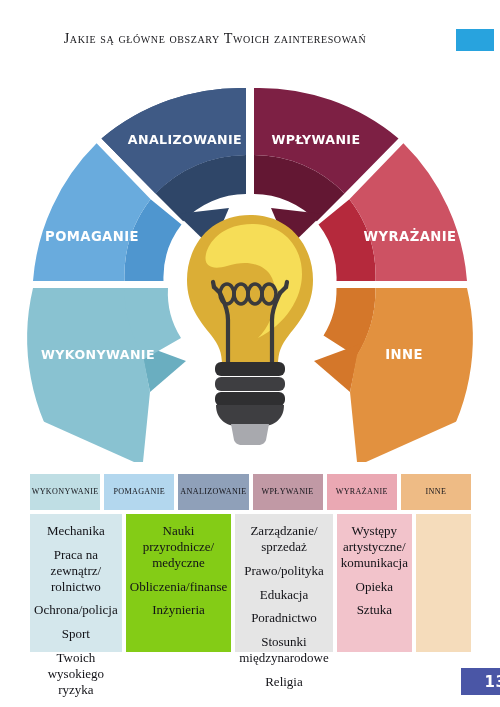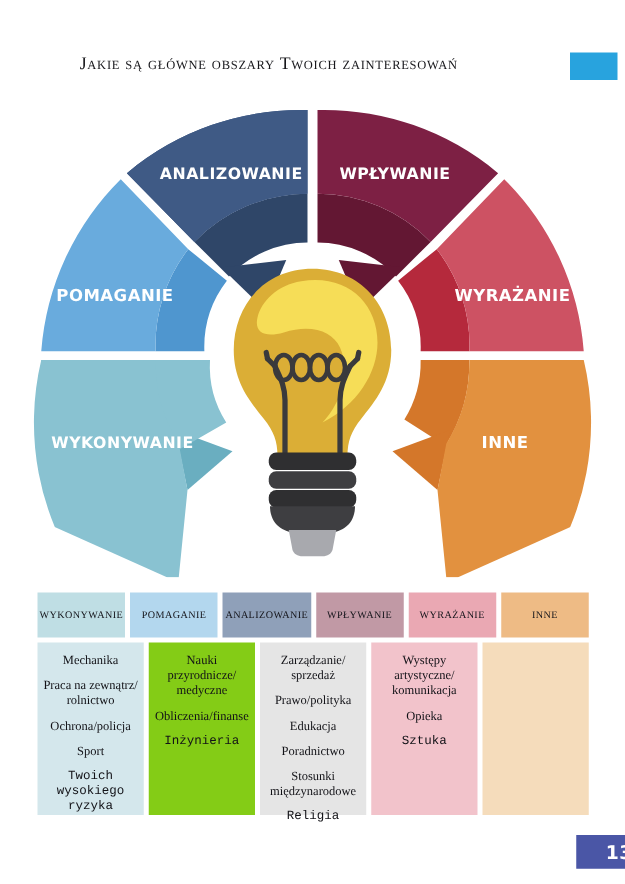--- a/index.html
+++ b/index.html
@@ -22,21 +22,21 @@
     position: absolute;
     inset: 0;
     width: 500px;
     height: 707px;
   }
 
   
   #header-row {
     position: absolute;
     left: 0;
-    top: 13px;
+    top: 0;
     width: 500px;
     height: 70px;
   }
   #page-title {
     position: absolute;
     left: 0;
     top: 30px;
     width: 430px;
     text-align: center;
     font-family: "Liberation Serif", "DejaVu Serif", serif;
@@ -113,26 +113,26 @@
     height: 138px;
   }
   .td {
     flex: 1 1 0;
     padding: 9px 4px 6px 4px;
     box-sizing: border-box;
     text-align: center;
   }
   .cell-item {
     font-family: "Liberation Serif", "DejaVu Serif", serif;
-    font-size: 10px;
+    font-size: 13px;
     line-height: 1.22;
     color: #121217;
     margin: 0 0 8px 0;
   }
-  .cell-item:last-child { margin-bottom: 0; font-family: Liberation Mono, monospace; }
+  .cell-item:last-child { margin-bottom: 0; }
 
   
   #page-number {
     position: absolute;
     left: 461px;
     top: 668px;
     width: 29px;
     height: 27px;
     background: #4a56a6;
     color: #ffffff;

